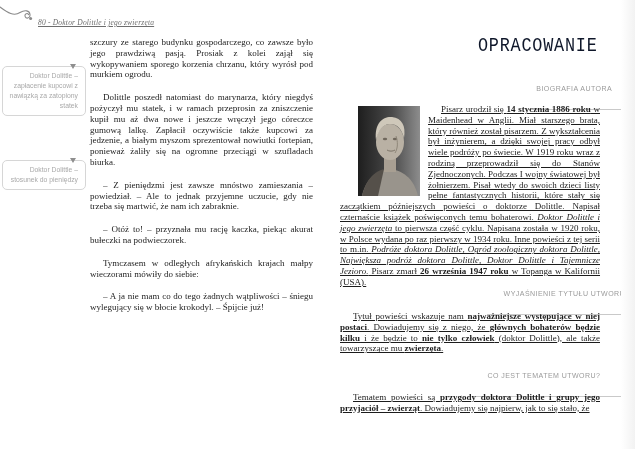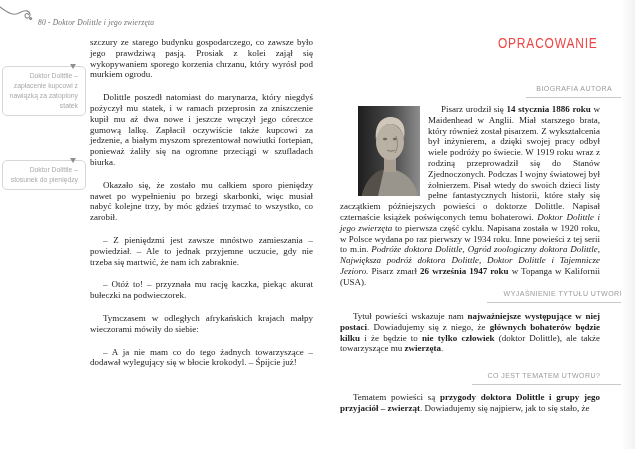--- a/index.html
+++ b/index.html
@@ -4,50 +4,50 @@
 <style>
   html,body{margin:0;padding:0;background:#ffffff;}
   .spread{position:relative;width:635px;height:449px;background:#ffffff;overflow:hidden;
           font-family:"Liberation Serif", serif;color:#1c1c1c;}
   .edge-shade{position:absolute;right:0;top:0;width:14px;height:100%;
           background:linear-gradient(to right,#ffffff,#f2f2f2);}
 
   
   .ornament{position:absolute;left:0;top:11;width:36px;height:26px;}
   .running-head{position:absolute;left:38px;top:18px;font-style:italic;font-size:7.5px;
-          color:#6e6e6e;letter-spacing:.2px;}
+          color:#6e6e6e;letter-spacing:.2px;text-decoration:underline;}
   .left-body{position:absolute;left:90px;top:37px;width:223px;font-size:9px;
           line-height:10.8px;text-align:justify;}
   .left-body p{margin:0;}
   .left-body p.indent{text-indent:13px;margin-top:12px;}
   .margin-note{position:absolute;left:2px;width:84px;box-sizing:border-box;
           border:1px solid #d6d6d6;border-radius:5px;padding:4px 7px 4px 5px;
           font-family:"Liberation Sans", sans-serif;font-size:6.8px;line-height:10px;
           color:#a9a9a9;text-align:right;background:#ffffff;}
   .margin-note::before{content:"";position:absolute;top:-3px;right:9px;width:0;height:0;
           border-left:3.5px solid transparent;border-right:3.5px solid transparent;
           border-top:5px solid #8f8f8f;}
   .note-1{top:66px;}
   .note-2{top:160px;}
 
   
-  .page-title{position:absolute;right:37px;top:34px;font-family:Liberation Sans, sans-serif;
-          font-size:15px;color:#ef4444;white-space:nowrap;}
+  .page-title{position:absolute;right:37px;top:34px;font-family:Liberation Mono, monospace;
+          font-size:21px;color:#0f172a;white-space:nowrap;}
   .page-title .squeeze{display:inline-block;transform:scaleX(.8);transform-origin:right center;
           letter-spacing:1px;}
   .sec-head{position:absolute;right:0;border-bottom:1px solid #c9c9c9;
-          padding:0 37px 4px 0;text-align:right;font-family:"Liberation Sans",sans-serif;
+          padding:0 37px 16px 0;text-align:right;font-family:"Liberation Sans",sans-serif;
           font-size:8px;color:#9a9a9a;white-space:nowrap;}
   .sec-head .squeeze{display:inline-block;transform:scaleX(.88);transform-origin:right center;
           letter-spacing:.5px;}
   .sec-head-1{left:526px;top:84px;}
   .sec-head-2{left:487px;top:289px;}
   .sec-head-3{left:472px;top:371px;}
   .right-par{position:absolute;left:340px;width:260px;font-size:9px;line-height:10.8px;
-          text-align:justify;}
+          text-align:justify;text-decoration:underline;}
   .right-par p{margin:0;text-indent:13px;}
   .bio-block{top:104px;}
   .sec2-par{top:311px;}
   .sec3-par{top:392px;}
   .author-photo{float:left;width:62px;height:90px;margin:2px 8px 2px 18px;}
   .b{font-weight:bold;}
   .i{font-style:italic;}
 </style>
 </head>
 <body>
@@ -62,25 +62,24 @@
     </svg>
 
     <div class="running-head">80 - Doktor Dolittle i jego zwierzęta</div>
 
     <div class="margin-note note-1">Doktor Dolittle – zapłacenie kupcowi z nawiązką za zatopiony statek</div>
     <div class="margin-note note-2">Doktor Dolittle – stosunek do pieniędzy</div>
 
     <div class="left-body">
       <p>szczury ze starego budynku gospodarczego, co zawsze było jego prawdziwą pasją. Prosiak z kolei zajął się wykopywaniem sporego korzenia chrzanu, który wyrósł pod murkiem ogrodu.</p>
       <p class="indent">Dolittle poszedł natomiast do marynarza, który niegdyś pożyczył mu statek, i w ramach przeprosin za zniszczenie kupił mu aż dwa nowe i jeszcze wręczył jego córeczce gumową lalkę. Zapłacił oczywiście także kupcowi za jedzenie, a białym myszom sprezentował nowiutki fortepian, ponieważ żaliły się na ogromne przeciągi w szufladach biurka.</p>
-      <p class="indent">Okazało się, że zostało mu całkiem sporo pieniędzy nawet po wypełnieniu po brzegi skarbonki, więc musiał nabyć kolejne trzy, by móc gdzieś trzymać to wszystko, co zarobił.</p>
       <p class="indent">– Z pieniędzmi jest zawsze mnóstwo zamieszania – powiedział. – Ale to jednak przyjemne uczucie, gdy nie trzeba się martwić, że nam ich zabraknie.</p>
       <p class="indent">– Otóż to! – przyznała mu rację kaczka, piekąc akurat bułeczki na podwieczorek.</p>
       <p class="indent">Tymczasem w odległych afrykańskich krajach małpy wieczorami mówiły do siebie:</p>
-      <p class="indent">– A ja nie mam co do tego żadnych towarzyszące – dodawał wylegujący się w błocie krokodyl. – Śpijcie już!</p>
+      <p class="indent">– A ja nie mam co do tego żadnych wątpliwości – śniegu wylegujący się w błocie krokodyl. – Śpijcie już!</p>
     </div>
   </div>
 
   <div>
 
     <div class="page-title"><span class="squeeze">OPRACOWANIE</span></div>
 
     <div class="sec-head sec-head-1"><span class="squeeze">BIOGRAFIA AUTORA</span></div>
 
     <div class="right-par bio-block">

